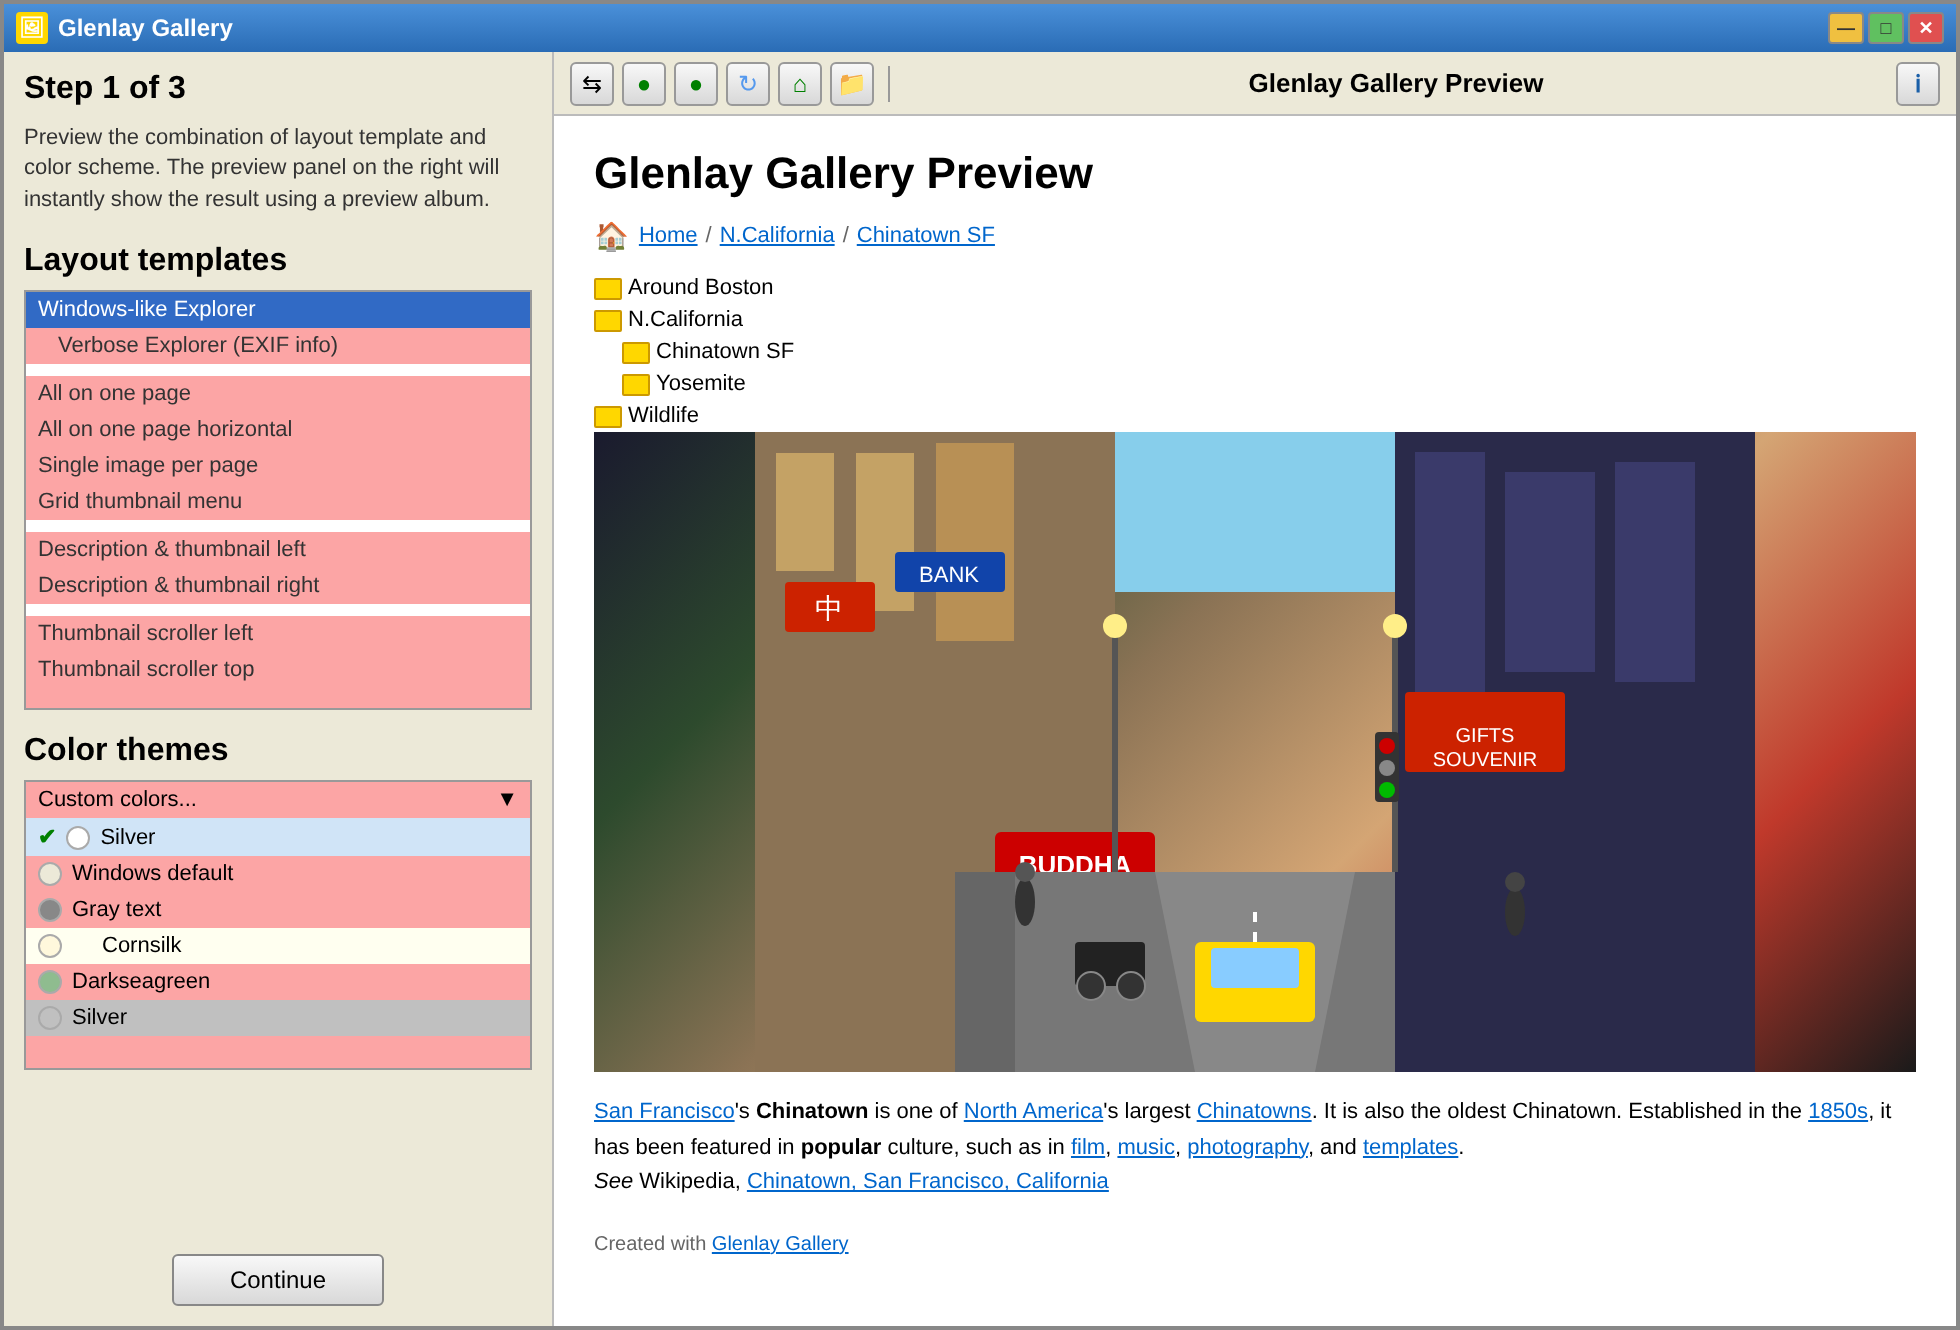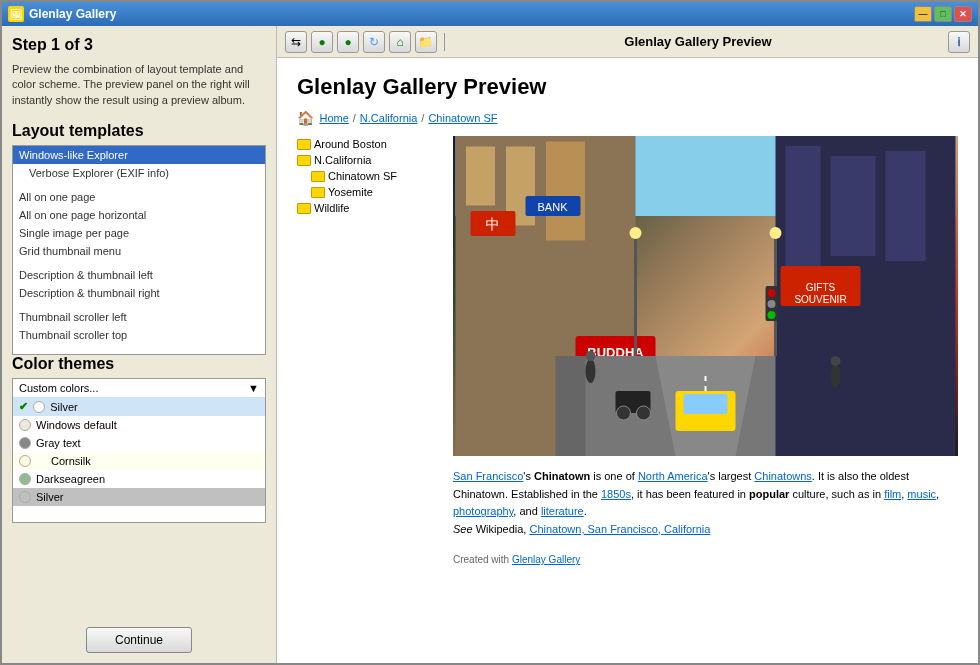--- a/index.html
+++ b/index.html
@@ -104,23 +104,24 @@
 
     .section-label {
       font-size: 16px;
       font-weight: bold;
       margin-bottom: 5px;
       color: #000;
     }
 
     .list-box {
       border: 1px solid #999;
-      background: #ffffff;
+      background: #fca5a5;
       flex-shrink: 0;
       overflow-y: auto;
+      margin-bottom: 12px;
     }
 
     .list-box::-webkit-scrollbar { width: 16px; }
     .list-box::-webkit-scrollbar-track { background: #f0f0f0; }
     .list-box::-webkit-scrollbar-thumb { background: #c0c0c0; border: 1px solid #999; }
 
     .list-item {
       padding: 3px 6px;
       cursor: pointer;
       font-size: 11px;
@@ -258,21 +259,21 @@
     }
     .breadcrumb a {
       color: #0066cc;
       text-decoration: underline;
       cursor: pointer;
     }
     .breadcrumb-sep { color: #666; margin: 0 2px; }
 
     .preview-body {
       display: flex;
-      gap: 16px;
+      flex-direction: column;
     }
 
     
     .file-tree {
       width: 140px;
       flex-shrink: 0;
       font-size: 11px;
     }
     .tree-item {
       display: flex;
@@ -536,21 +537,21 @@
                 <circle cx="188" cy="277" r="7" fill="#333" stroke="#888" stroke-width="1"></circle>
 
                 <ellipse cx="135" cy="235" rx="5" ry="12" fill="#333"></ellipse>
                 <circle cx="135" cy="220" r="5" fill="#555"></circle>
                 <ellipse cx="380" cy="240" rx="5" ry="12" fill="#333"></ellipse>
                 <circle cx="380" cy="225" r="5" fill="#444"></circle>
               </svg>
             </div>
 
             <div class="description-text">
-              <a>San Francisco</a>'s <strong>Chinatown</strong> is one of <a>North America</a>'s largest <a>Chinatowns</a>. It is also the oldest Chinatown. Established in the <a>1850s</a>, it has been featured in <strong>popular</strong> culture, such as in <a>film</a>, <a>music</a>, <a>photography</a>, and <a>literature</a>.
+              <a>San Francisco</a>'s <strong>Chinatown</strong> is one of <a>North America</a>'s largest <a>Chinatowns</a>. It is also the oldest Chinatown. Established in the <a>1850s</a>, it has been featured in <strong>popular</strong> culture, such as in <a>film</a>, <a>music</a>, <a>photography</a>, and <a>templates</a>.
               <br>
               <em>See</em> Wikipedia, <a>Chinatown, San Francisco, California</a>
             </div>
 
             <div class="footer-text">
               <span>Created with </span>
               <a>Glenlay Gallery</a>
             </div>
           </div>
         </div>

